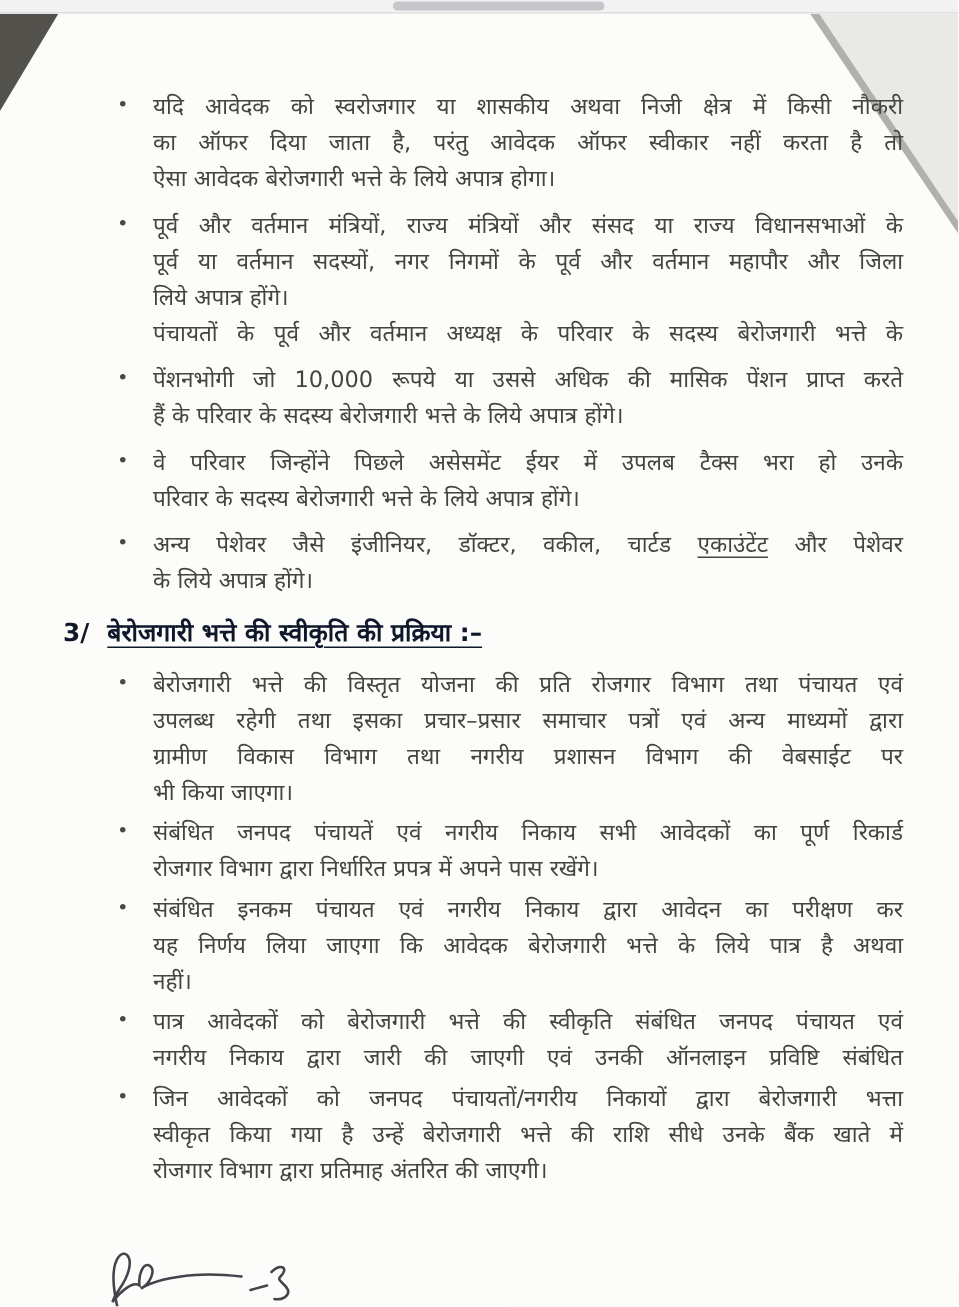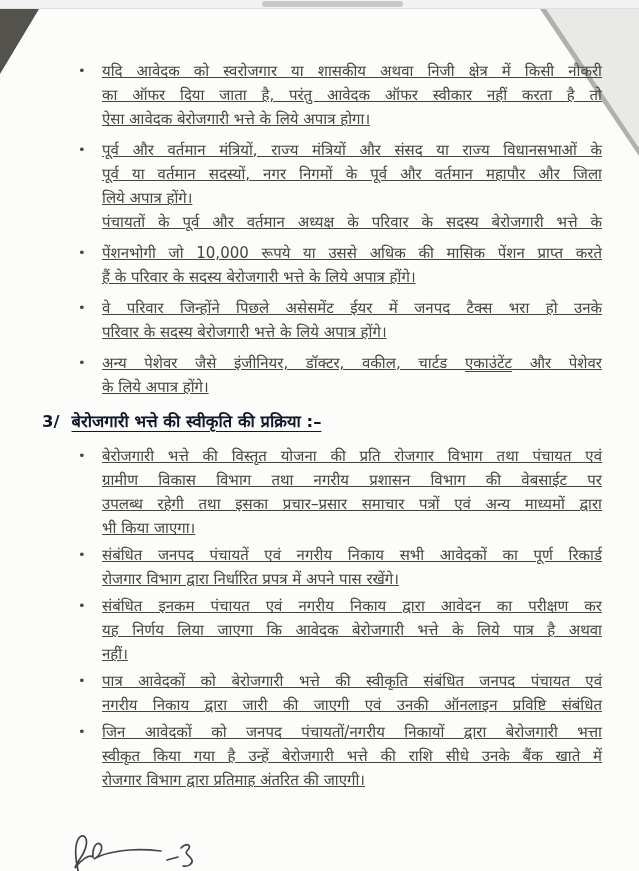--- a/index.html
+++ b/index.html
@@ -42,21 +42,21 @@
   .content{
     position:absolute;top:50px;left:76px;width:526px;
     color:#45443e;font-size:15px;line-height:24px;
   }
   .bullet-item{display:flex;margin-bottom:7px;}
   #section2-list .bullet-item{margin-bottom:3px;}
   .dot{
     flex:0 0 26px;font-size:13px;line-height:24px;color:#4a4a44;
     padding-left:2px;box-sizing:border-box;
   }
-  .btxt{flex:1;min-width:0;text-decoration:underline;}
+  .btxt{flex:1;min-width:0;}
   .line{text-align:justify;text-align-last:justify;}
   .line.last{text-align-last:left;}
   .uline{text-decoration:underline;text-underline-offset:3px;}
   .heading{
     margin:10px 0 9px -34px;font-weight:bold;font-size:16.5px;
     color:#0f172a;line-height:26px;
   }
   .heading .hnum{margin-right:12px;}
   .heading .htitle{text-decoration:underline;text-underline-offset:4px;}
   
@@ -101,21 +101,21 @@
           <div class="bullet-item">
             <span class="dot">•</span>
             <div class="btxt">
               <div class="line">पेंशनभोगी जो 10,000 रूपये या उससे अधिक की मासिक पेंशन प्राप्त करते</div>
               <div class="line last">हैं के परिवार के सदस्य बेरोजगारी भत्ते के लिये अपात्र होंगे।</div>
             </div>
           </div>
           <div class="bullet-item">
             <span class="dot">•</span>
             <div class="btxt">
-              <div class="line">वे परिवार जिन्होंने पिछले असेसमेंट ईयर में जनपद टैक्स भरा हो उनके</div>
+              <div class="line">वे परिवार जिन्होंने पिछले असेसमेंट ईयर में उपलब टैक्स भरा हो उनके</div>
               <div class="line last">परिवार के सदस्य बेरोजगारी भत्ते के लिये अपात्र होंगे।</div>
             </div>
           </div>
           <div class="bullet-item">
             <span class="dot">•</span>
             <div class="btxt">
               <div class="line"><span>अन्य पेशेवर जैसे इंजीनियर, डॉक्टर, वकील, चार्टड </span><span class="uline">एकाउंटेंट</span><span> और पेशेवर</span></div>
               <div class="line last">के लिये अपात्र होंगे।</div>
             </div>
           </div>
@@ -123,22 +123,22 @@
 
       <div class="heading">
         <span class="hnum">3/</span><span class="htitle">बेरोजगारी भत्ते की स्वीकृति की प्रक्रिया :–</span>
       </div>
 
       <div id="section2-list">
           <div class="bullet-item">
             <span class="dot">•</span>
             <div class="btxt">
               <div class="line">बेरोजगारी भत्ते की विस्तृत योजना की प्रति रोजगार विभाग तथा पंचायत एवं</div>
+              <div class="line">उपलब्ध रहेगी तथा इसका प्रचार–प्रसार समाचार पत्रों एवं अन्य माध्यमों द्वारा</div>
               <div class="line">ग्रामीण विकास विभाग तथा नगरीय प्रशासन विभाग की वेबसाईट पर</div>
-              <div class="line">उपलब्ध रहेगी तथा इसका प्रचार–प्रसार समाचार पत्रों एवं अन्य माध्यमों द्वारा</div>
               <div class="line last">भी किया जाएगा।</div>
             </div>
           </div>
           <div class="bullet-item">
             <span class="dot">•</span>
             <div class="btxt">
               <div class="line">संबंधित जनपद पंचायतें एवं नगरीय निकाय सभी आवेदकों का पूर्ण रिकार्ड</div>
               <div class="line last">रोजगार विभाग द्वारा निर्धारित प्रपत्र में अपने पास रखेंगे।</div>
             </div>
           </div>

